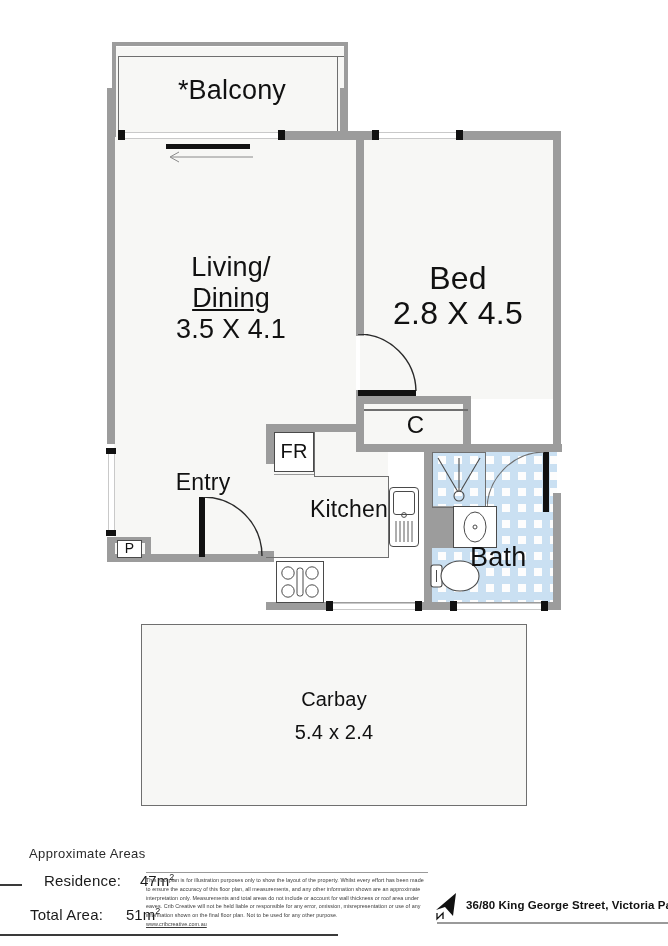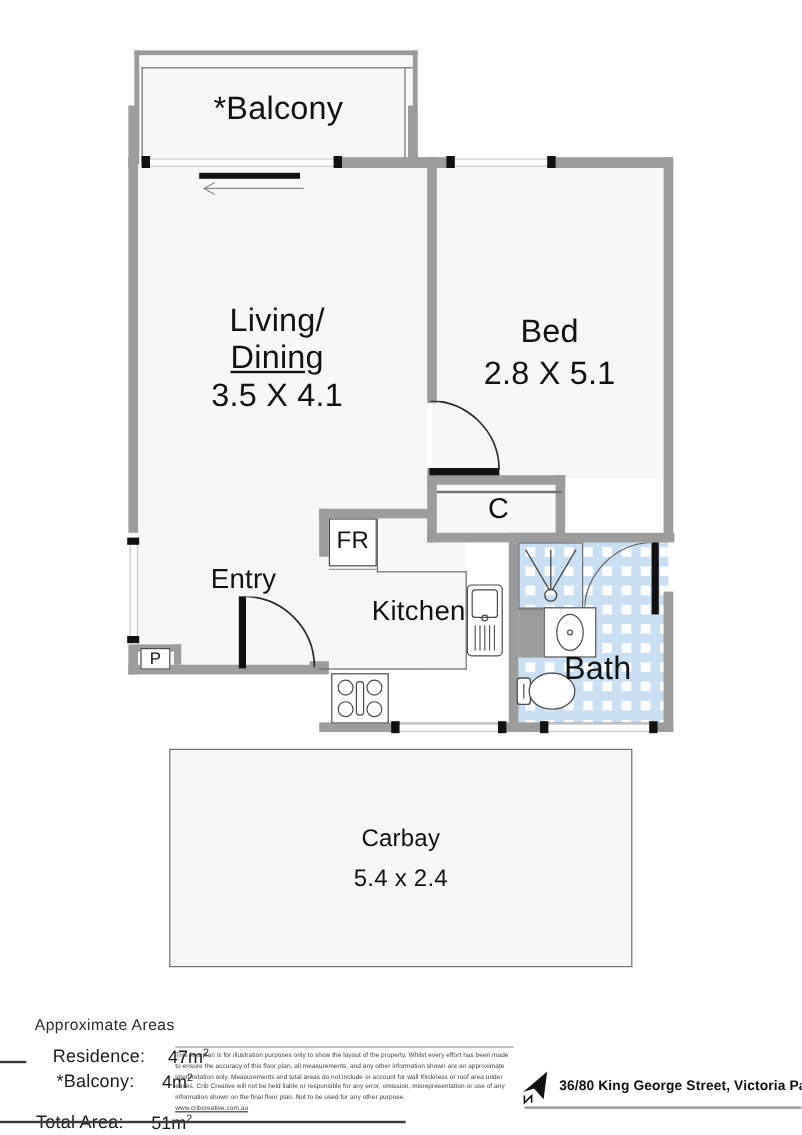--- a/index.html
+++ b/index.html
@@ -41,21 +41,21 @@
     font-family:"Liberation Sans", sans-serif;
     font-weight:400;
     color:#111111;
     text-align:center;
     line-height:1.12;
     white-space:pre;
     letter-spacing:0.2px;
   }
   .label.l-balcony { font-size:27px; }
   .label.l-living  { font-size:27px; }
-  .label.l-bed     { font-size:27px; }
+  .label.l-bed     { font-size:32px; }
   .label.l-bath    { font-size:27px; }
   .label.l-entry   { font-size:23px; }
   .label.l-kitchen { font-size:23px;text-align:right; }
   .label.l-c       { font-size:24px; }
   .label.l-fr      { font-size:20px; }
   .label.l-p       { font-size:14px; }
   .label.l-carbay  { font-size:20px; line-height:1.25; }
 
   
   .tilefloor {
@@ -326,21 +326,21 @@
   <div class="outline" style="left:141px; top:624px; width:386px; height:182px; border-color:#6f6f6f;"></div>
 
   <div class="plan-layer">
     <span class="label l-balcony" style="left:118px; top:75px; width:228px;">*Balcony</span>
 
     <span class="label l-living" style="left:125px; top:252px; width:212px;">Living/</span>
     <span class="label l-living" style="left:125px; top:283px; width:212px;text-decoration:underline;">Dining</span>
     <span class="label l-living" style="left:125px; top:314px; width:212px;">3.5 X 4.1</span>
 
     <span class="label l-bed" style="left:362px; top:261px; width:192px;">Bed</span>
-    <span class="label l-bed" style="left:362px; top:296px; width:192px;">2.8 X 5.1</span>
+    <span class="label l-bed" style="left:362px; top:296px; width:192px;">2.8 X 4.5</span>
 
     <span class="label l-entry" style="left:133px; top:470px; width:140px;">Entry</span>
 
     <span class="label l-kitchen" style="left:258px; top:497px; width:130px;">Kitchen</span>
 
     <span class="label l-bath" style="left:470px; top:542px; width:90px; text-align:left;">Bath</span>
 
     <span class="label l-c" style="left:363px; top:412px; width:105px;">C</span>
 
     <span class="label l-carbay" style="left:143px; top:687px; width:382px;">Carbay</span>
@@ -351,24 +351,20 @@
 <div id="footer"></div>
 
 <div class="footer-title" style="position:absolute; left:29px; top:846px;">Approximate Areas</div>
 
 <div class="area-dash"></div>
 
 <div style="position:absolute; left:22px; top:872px; width:160px;">
   <div class="area-row" style="height:21px;margin-left:14px;">
     <span class="area-name" style="font-size:15px;">Residence:</span>
     <span style="position:absolute; left:104px; top:0; font-size:15px;"><span>47</span><span>m</span><span class="sup">2</span></span>
-  </div>
-  <div class="area-row" style="height:21px;">
-    <span class="area-name" style="left:25px; font-size:15px;">*Balcony:</span>
-    <span style="position:absolute; left:113px; top:0; font-size:15px;"><span>4</span><span>m</span><span class="sup">2</span></span>
   </div>
   <div class="area-row" style="height:21px; margin-top:13px;">
     <span class="area-name" style="font-size:15px;">Total Area:</span>
     <span style="position:absolute; left:104px; top:0; font-size:15px;"><span>51</span><span>m</span><span class="sup">2</span></span>
   </div>
 </div>
 
 <div class="area-rule"></div>
 <div class="dis-toprule"></div>
 

